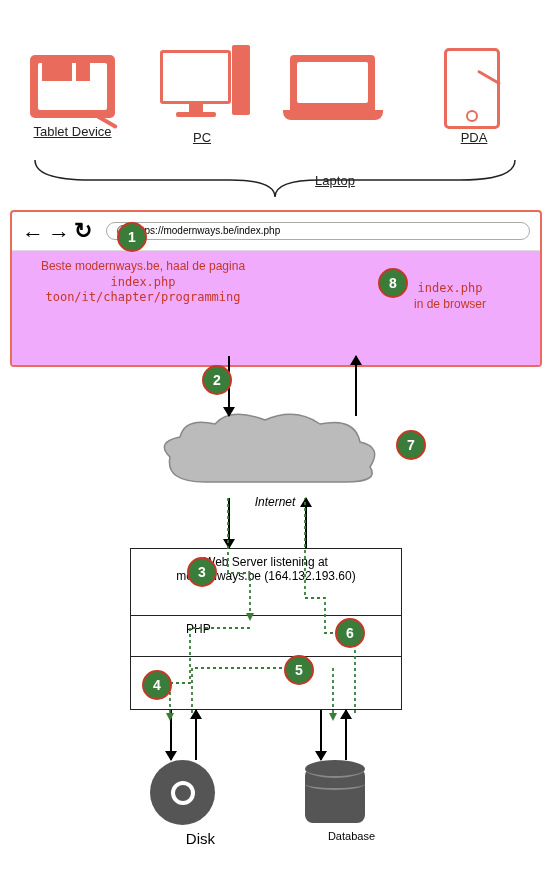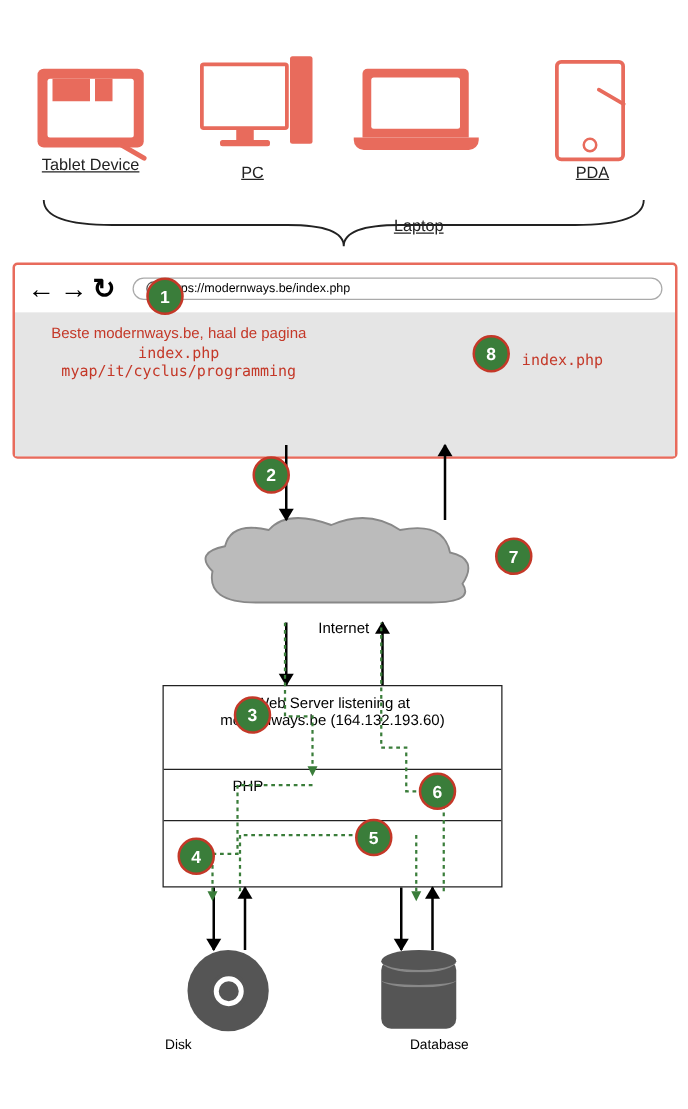--- a/index.html
+++ b/index.html
@@ -28,38 +28,38 @@
   .pda .stylus{position:absolute;right:-2px;top:28px;width:26px;height:3px;background:#e86b5c;border-radius:2px;transform:rotate(30deg);}
   
   .brace{position:absolute;left:30px;top:155px;width:490px;height:45px;}
   
   .browser{position:absolute;left:10px;top:210px;width:528px;border:2px solid #e86b5c;border-radius:4px;background:#fff;}
   .toolbar{display:flex;align-items:center;gap:10px;padding:6px 10px;border-bottom:1px solid #ddd;}
   .toolbar .nav{font-size:22px;font-weight:bold;}
   .toolbar .nav span{margin-right:4px;}
   .addr{flex:1;border:1px solid #aaa;border-radius:12px;padding:2px 10px;font-size:10px;background:#fff;}
   .addr .globe{display:inline-block;width:10px;height:10px;border-radius:50%;border:1px solid #555;margin-right:4px;vertical-align:middle;}
-  .msgbox{background:#e5e5e5;padding:8px 10px 18px 16px;min-height:88px;position:relative;}
+  .msgbox{background:#f0abfc;padding:8px 10px 18px 16px;min-height:88px;position:relative;}
   .redtxt{color:#c43828;font-size:12px;line-height:1.3;}
   .redtxt .mono{font-family:monospace;text-align:center;}
   .msg-left{width:230px;text-align:center;}
   .msg-right{position:absolute;right:25px;top:30px;width:130px;text-align:center;}
   
   .cloud{position:absolute;left:155px;top:412px;}
   .cloud svg{display:block;}
-  .cloudLabel{position:absolute;left:0;top:495px;width:550px;text-align:center;font-size:12px;}
+  .cloudLabel{position:absolute;left:0;top:495px;width:550px;text-align:center;font-size:12px;font-style:italic;}
   
   .server{position:absolute;left:130px;top:548px;width:270px;border:1.5px solid #222;}
   .server .row{border-bottom:1.5px solid #222;padding:6px 8px;font-size:12px;text-align:center;position:relative;}
   .server .row:last-child{border-bottom:none;height:40px;}
   .server .row.php{text-align:left;padding-left:55px;}
   
   .disk{position:absolute;left:150px;top:760px;width:65px;height:65px;border-radius:50%;background:#555;display:flex;align-items:center;justify-content:center;}
   .disk::after{content:"";width:16px;height:16px;border-radius:50%;background:#555;border:4px solid #fff;box-shadow:0 0 0 3px #555;}
-  .diskLabel{position:absolute;left:132px;top:830px;width:65px;text-align:left;font-size:11px;}
+  .diskLabel{position:absolute;left:150px;top:830px;width:65px;text-align:right;font-size:15px;}
   .db{position:absolute;left:305px;top:760px;width:60px;height:70px;}
   .db .cyl{width:60px;height:55px;background:#555;border-radius:8px;margin-top:8px;position:relative;}
   .db .cyl::before{content:"";position:absolute;top:-8px;left:0;width:60px;height:16px;background:#555;border-radius:50%;border-bottom:2px solid #888;}
   .db .cyl::after{content:"";position:absolute;top:10px;left:0;width:60px;height:10px;border-bottom:2px solid #888;border-radius:50%;}
   .dbLabel{position:absolute;left:295px;top:830px;width:80px;text-align:right;font-size:11px;}
   
   .step{position:absolute;width:26px;height:26px;border-radius:50%;background:#3a7d3a;border:2px solid #c43828;color:#fff;font-size:14px;font-weight:bold;display:flex;align-items:center;justify-content:center;z-index:10;}
   
   .arrow{position:absolute;background:#000;z-index:2;}
   .arrow.v{width:2px;}
@@ -106,24 +106,25 @@
 
   <div class="browser">
     <div class="toolbar">
       <div class="nav"><span>←</span><span>→</span><span>↻</span></div>
       <div class="addr"><span class="globe"></span><span>https://modernways.be/index.php</span></div>
     </div>
     <div class="msgbox">
       <div class="redtxt msg-left">
         <div>Beste modernways.be, haal de pagina</div>
         <div class="mono">index.php</div>
-        <div class="mono">myap/it/cyclus/programming</div>
+        <div class="mono">toon/it/chapter/programming</div>
       </div>
       <div class="redtxt msg-right">
         <div class="mono">index.php</div>
+        <div>in de browser</div>
       </div>
     </div>
   </div>
 
   <div class="cloud">
     <svg width="230" height="85" viewBox="0 0 230 85">
       <path d="M50 70 Q10 70 15 45 Q0 30 25 25 Q30 5 60 12 Q75 -5 110 8 Q140 -5 165 12 Q200 5 205 30 Q228 35 215 55 Q225 70 190 70 Z" fill="#bbb" stroke="#888" stroke-width="1.5"></path>
     </svg>
   </div>
   <div class="cloudLabel">Internet</div>

